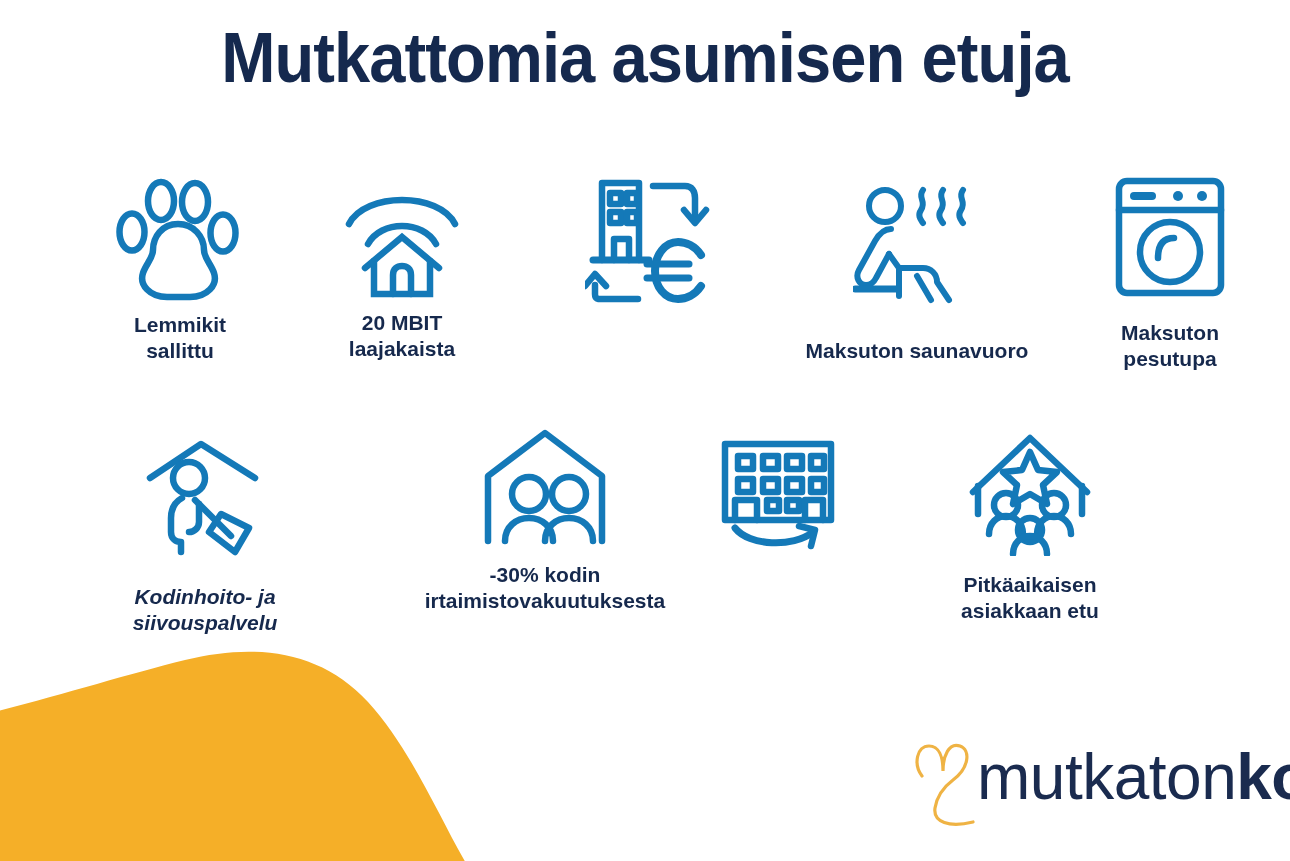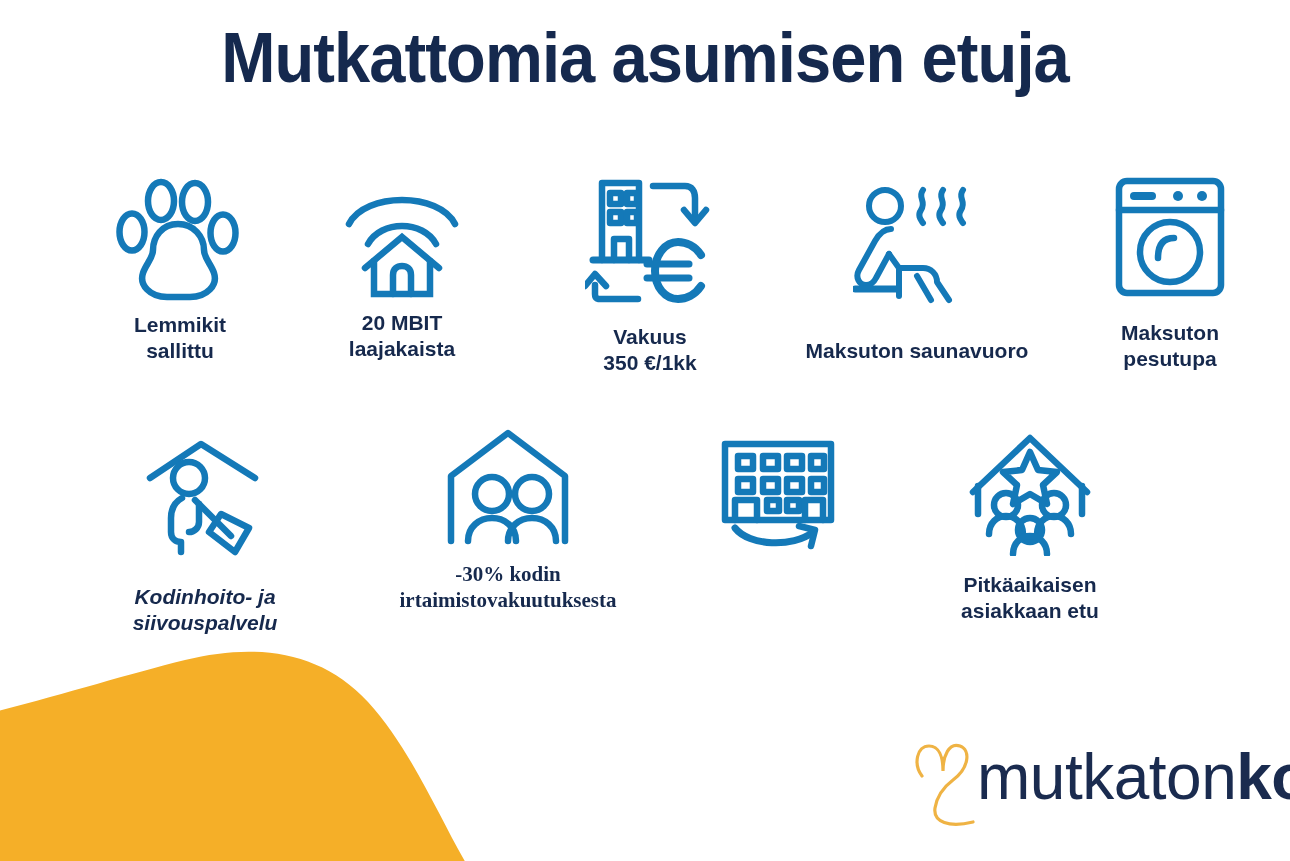--- a/index.html
+++ b/index.html
@@ -71,21 +71,21 @@
   #cell-deposit   { left: 530px; top: 176px; width: 240px; }
   #cell-sauna     { left: 782px; top: 184px; width: 270px; }
   #cell-laundry   { left: 1050px; top: 176px; width: 240px; }
 
   #cell-deposit .cap { margin-top: 20px; }
   #cell-sauna   .cap { margin-top: 32px; }
   #cell-laundry .cap { margin-top: 22px; }
 
   
   #cell-cleaning  { left:  85px; top: 440px; width: 240px; font-style: italic; }
-  #cell-insurance { left: 348px; top: 428px; width: 320px; font-family: Liberation Serif, serif; }
+  #cell-insurance { left: 385px; top: 428px; width: 320px; }
   #cell-swap      { left: 668px; top: 440px; width: 220px; }
   #cell-loyalty   { left: 900px; top: 430px; width: 260px; }
 
   #cell-cleaning  .cap { margin-top: 24px; }
   #cell-insurance .cap { margin-top: 16px; }
   #cell-swap      .cap { margin-top: 24px; }
   #cell-loyalty   .cap { margin-top: 16px; }
 
   
   #logo {
@@ -168,22 +168,20 @@
 
           <path d="M10 109 L 10 118 C 10 124 14 123 19 123 L 53 123"></path>
           <path d="M0 110 L 10 98 L 21 110"></path>
 
           <path d="M116 79 C 110 70 101 66 93 66 C 80 66 70 79 70 95 C 70 111 80 123 93 123 C 101 123 110 119 116 110" stroke-width="8"></path>
           <path d="M62 88 L 104 88" stroke-width="7"></path>
           <path d="M62 102 L 104 102" stroke-width="7"></path>
         </g>
       </svg>
     </div>
-    <div class="cap">Vakuus
-350 €/1kk</div>
   </div>
 
   <div class="cell" id="cell-laundry">
     <div class="icon-wrap">
       <svg width="112" height="122" viewBox="0 0 112 122">
         <g fill="none" stroke="#1479B8" stroke-width="6.5" stroke-linecap="round" stroke-linejoin="round">
           <rect x="5" y="5" width="102" height="112" rx="8"></rect>
           <path d="M5 34 L 107 34"></path>
           <path d="M20 20 L 38 20" stroke-width="8"></path>
           <circle cx="64" cy="20" r="5" fill="#1479B8" stroke="none"></circle>

